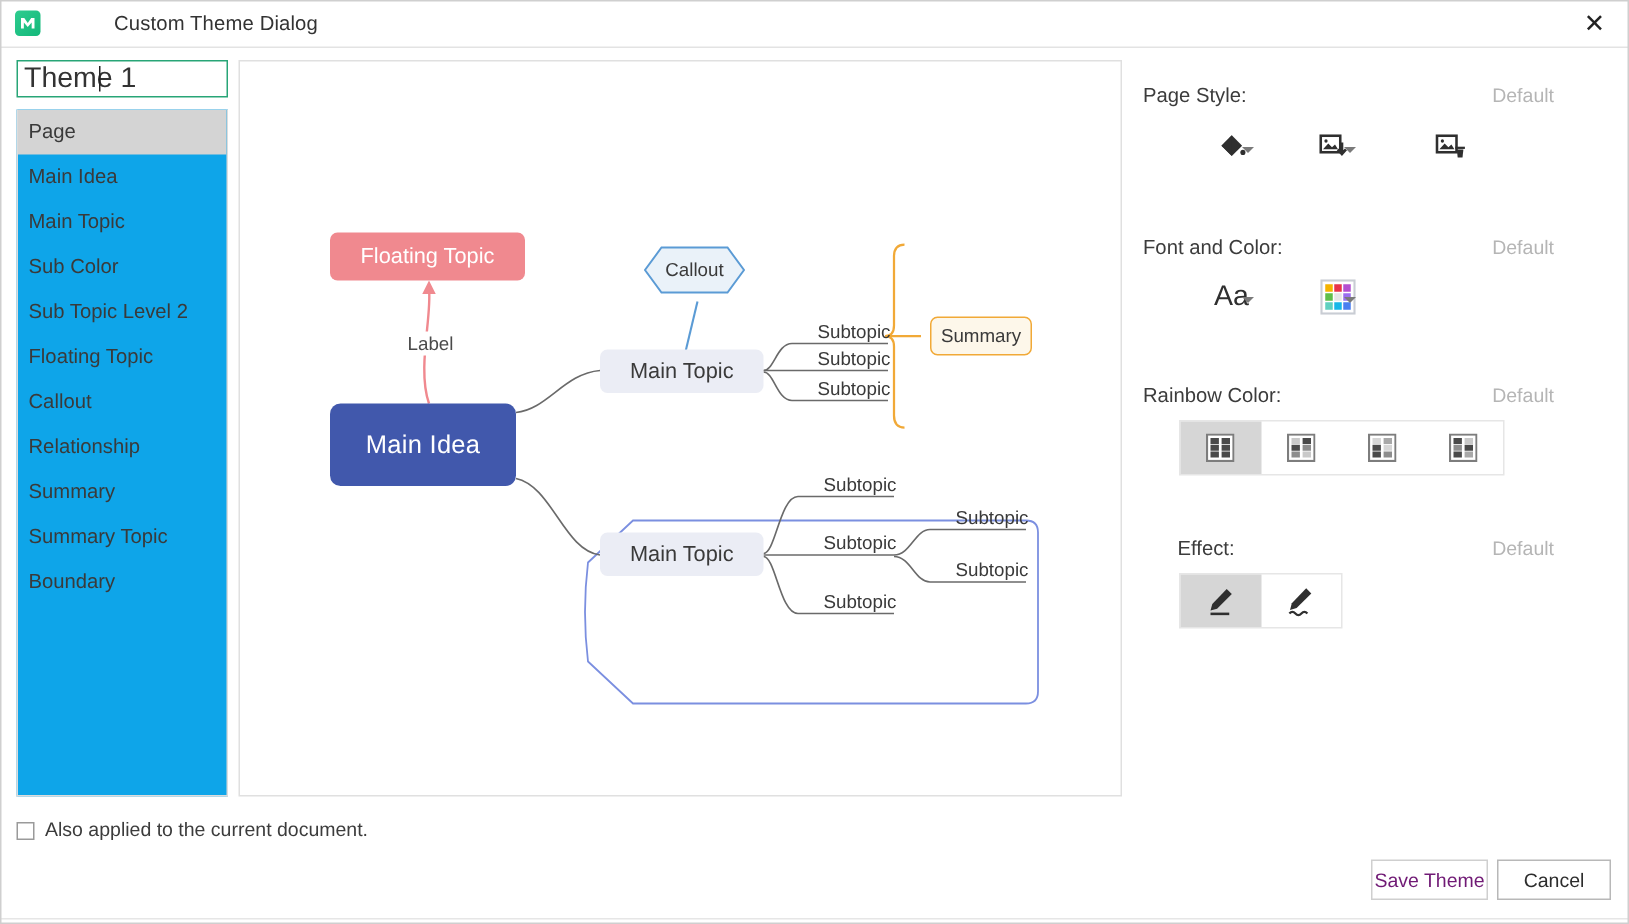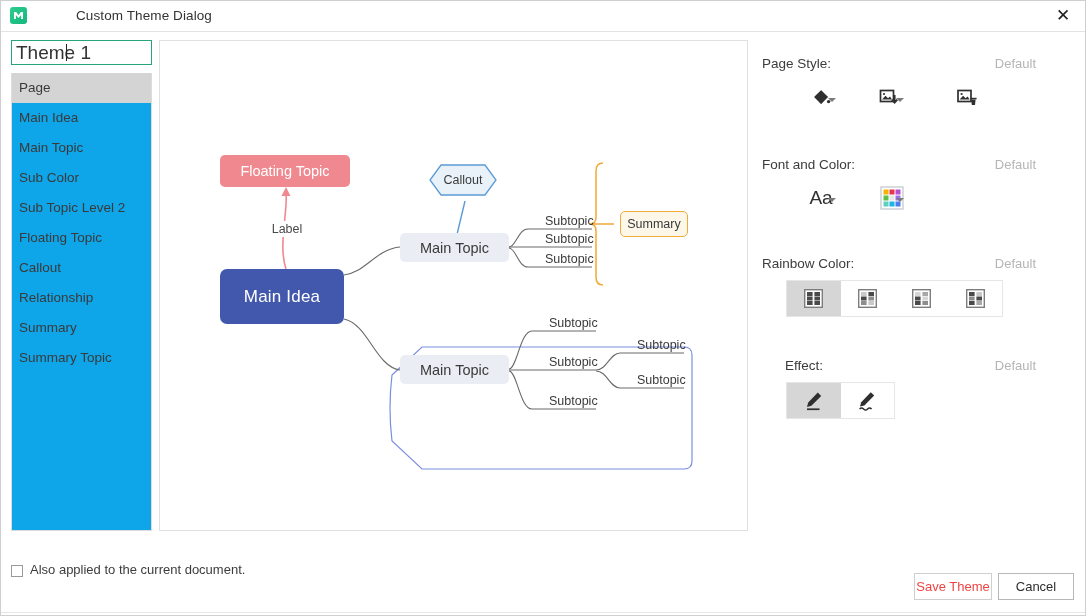--- a/index.html
+++ b/index.html
@@ -122,33 +122,33 @@
   .opt-group{
     position:absolute; border:1px solid #e6e6e6; display:flex; background:#fff;
   }
   .opt{
     width:54px; height:35px; display:flex; align-items:center; justify-content:center;
     cursor:pointer;
   }
   .opt.selected{ background:#d6d6d6; }
 
   
-  .chk-row{ position:absolute; left:11px; top:545px; display:flex; align-items:flex-end;margin-top:17px; }
+  .chk-row{ position:absolute; left:11px; top:545px; display:flex; align-items:flex-end; }
   .chk{
     width:12px; height:12px; border:1px solid #9a9a9a; background:#fff;
     margin-right:7px; cursor:pointer; flex:0 0 auto;
   }
   .chk-label{ font-size:13px; color:#3c3c3c; }
 
   .btn{
     position:absolute; height:27px; border:1px solid #b8b8b8; background:#fff;
     font-family:"Liberation Sans", sans-serif; font-size:13px;
     display:flex; align-items:center; justify-content:center; cursor:pointer;
   }
-  .btn.disabled{ color:#ef4444; border-color:#cfcfcf; cursor:default; }
+  .btn.disabled{ color:#701a75; border-color:#cfcfcf; cursor:default; }
   .btn.normal{ color:#2d2d2d; }
 
   .footline{ position:absolute; left:0; top:612px; width:1086px; height:1px; background:#e6e6e6; }
   .winborder{ position:absolute; left:0; top:0; width:1086px; height:616px; border:1px solid #cfcfcf; pointer-events:none; }
 </style>
 </head>
 <body>
 
 <div class="titlebar">
   <div class="app-logo">
@@ -167,20 +167,21 @@
   <div class="side-item selected"><span>Page</span></div>
   <div class="side-item"><span>Main Idea</span></div>
   <div class="side-item"><span>Main Topic</span></div>
   <div class="side-item"><span>Sub Color</span></div>
   <div class="side-item"><span>Sub Topic Level 2</span></div>
   <div class="side-item"><span>Floating Topic</span></div>
   <div class="side-item"><span>Callout</span></div>
   <div class="side-item"><span>Relationship</span></div>
   <div class="side-item"><span>Summary</span></div>
   <div class="side-item"><span>Summary Topic</span></div>
+  <div class="side-item"><span>Boundary</span></div>
 </div>
 
 <div class="canvas">
 
   <svg width="589" height="491">
 
     <path d="M232 334 L262 306 L524 306 Q532 306 532 314 L532 420 Q532 428 524 428 L262 428 L232 400 Q228 367 232 334 Z" fill="none" stroke="#7b8fe0" stroke-width="1.2"></path>
 
     <path d="M126 228 C 118 205, 128 170, 126 152" fill="none" stroke="#f0898f" stroke-width="1.6"></path>
     <path d="M126 146 L121.5 155 L130.5 155 Z" fill="#f0898f"></path>

